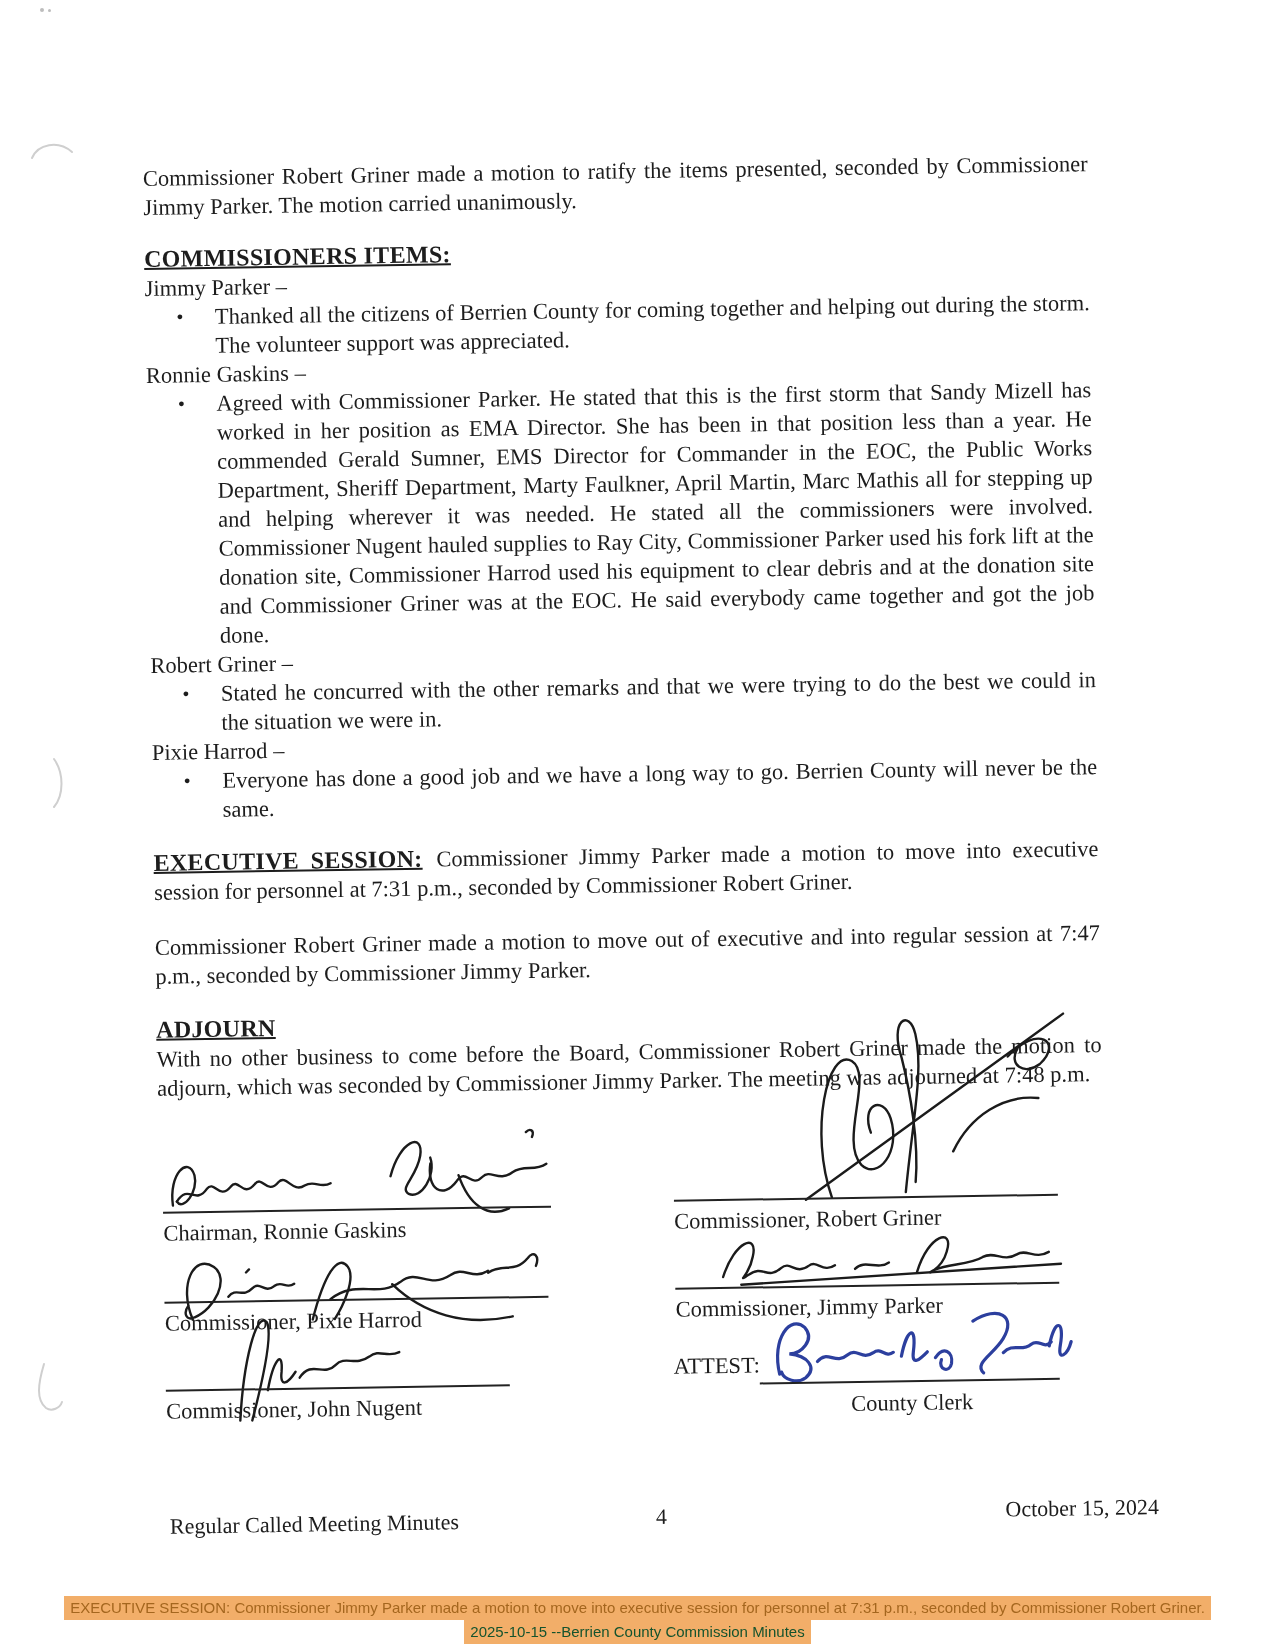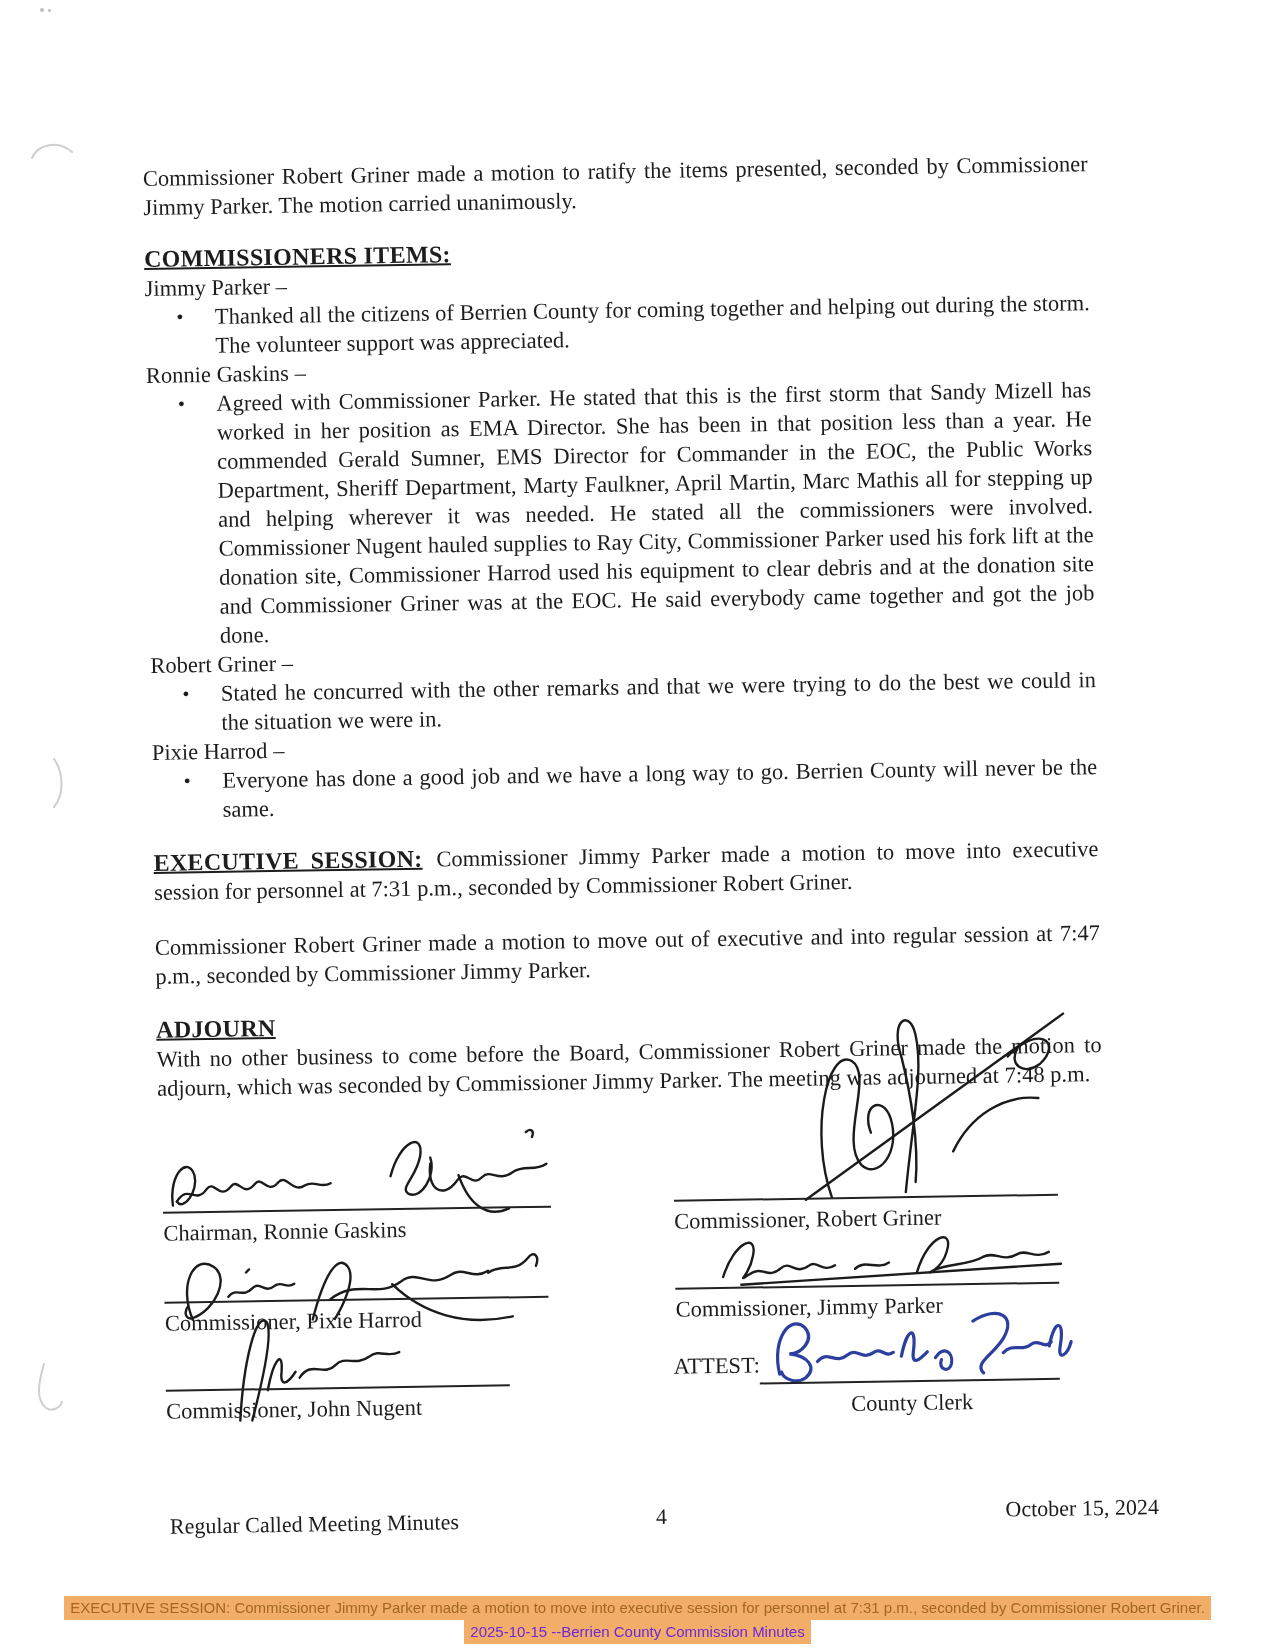--- a/index.html
+++ b/index.html
@@ -178,16 +178,16 @@
     <div class="sigline" style="left:598px;top:1392px;width:300px;"></div>
     <div class="clerk" style="left:640px;top:1400px;width:220px;text-align:center;">County Clerk</div>
 
     <div class="footer-item" style="left:6px;top:1512px;">Regular Called Meeting Minutes</div>
     <div class="footer-item" style="left:492px;top:1510px;">4</div>
     <div class="footer-item" style="right:5px;top:1508px;">October 15, 2024</div>
   </div>
 
   <div class="annotation">
     <span class="hl" id="ann1" style="background: rgb(242, 174, 105); color: rgb(164, 102, 30);">EXECUTIVE SESSION: Commissioner Jimmy Parker made a motion to move into executive session for personnel at 7:31 p.m., seconded by Commissioner Robert Griner.</span><br>
-    <span class="hl" id="ann2" style="background: rgb(242, 174, 105); color: #6d28d9;">2025-10-15 --Berrien County Commission Minutes</span>
+    <span class="hl" id="ann2" style="background: rgb(242, 174, 105); color: #14532d;">2025-10-15 --Berrien County Commission Minutes</span>
   </div>
 
 </div>
 
 </body></html>

